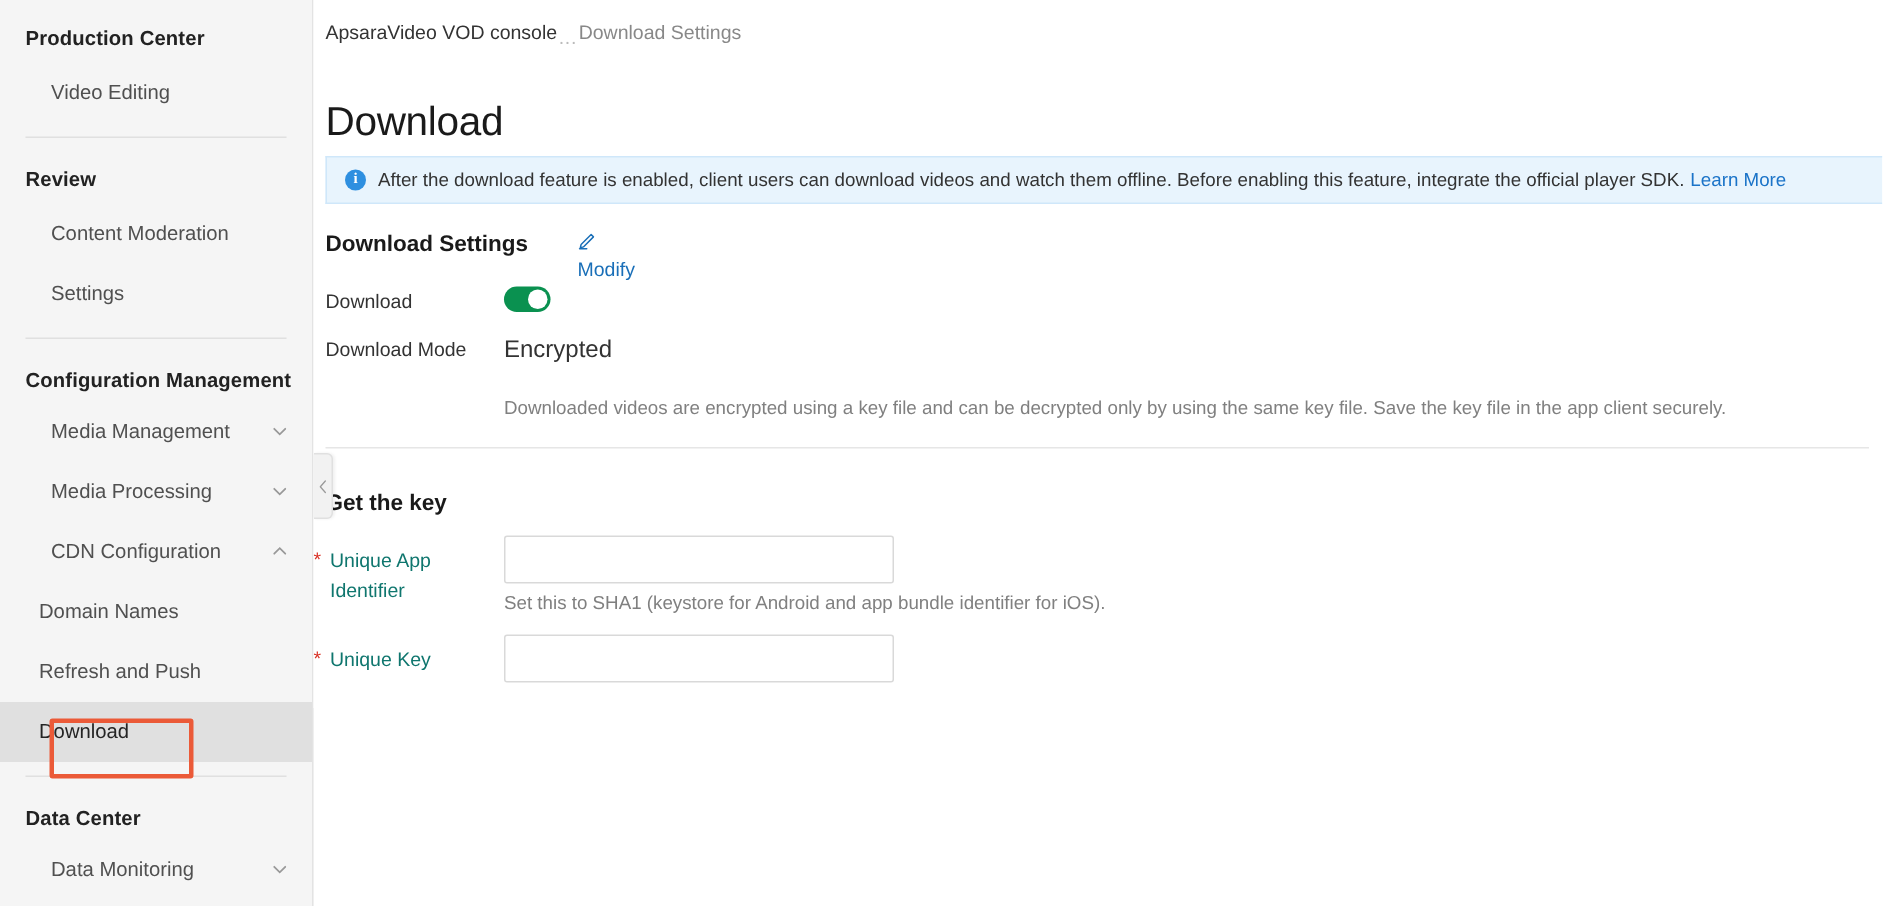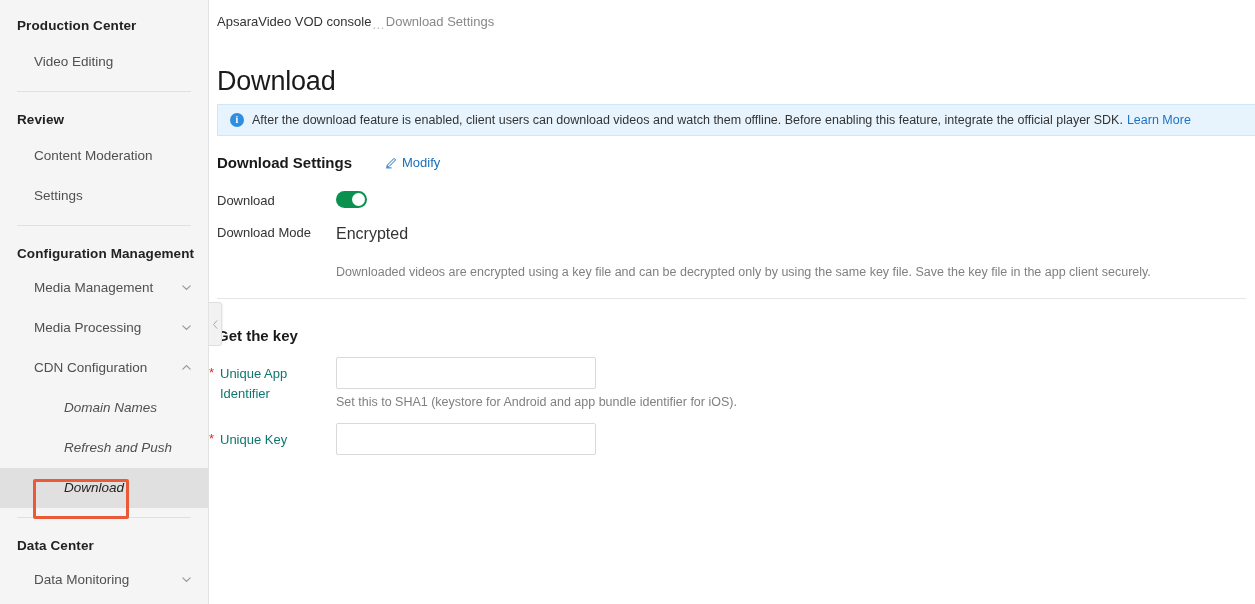--- a/index.html
+++ b/index.html
@@ -38,22 +38,21 @@
   .nav-item {
     font-size: 13.5px;
     color: #505050;
     padding-left: 34px;
     height: 40px;
     line-height: 40px;
     position: relative;
     white-space: nowrap;
   }
   .nav-item.sub {
-    padding-left: 64px;
-    font-style: italic;
+    padding-left: 26px;
   }
   .nav-item.parent {
     padding-right: 26px;
   }
   .nav-item.active-row {
     background: #e0e0e0;
     color: #242424;
   }
   .chevron {
     position: absolute;
@@ -170,22 +169,23 @@
     color: #1a1a1a;
   }
   #download-settings-header { top: 154px; }
   #modify-link {
     position: absolute;
     left: 176px;
     top: 155px;
     font-size: 13px;
     color: #1a6fb8;
     display: flex;
-    align-items: center;
+    align-items: flex-start;
     gap: 5px;
+    flex-direction: column;
   }
   #modify-link svg { display:block; }
 
   .field-label {
     position: absolute;
     left: 8px;
     font-size: 13px;
     color: #333333;
   }
   .field-value {

